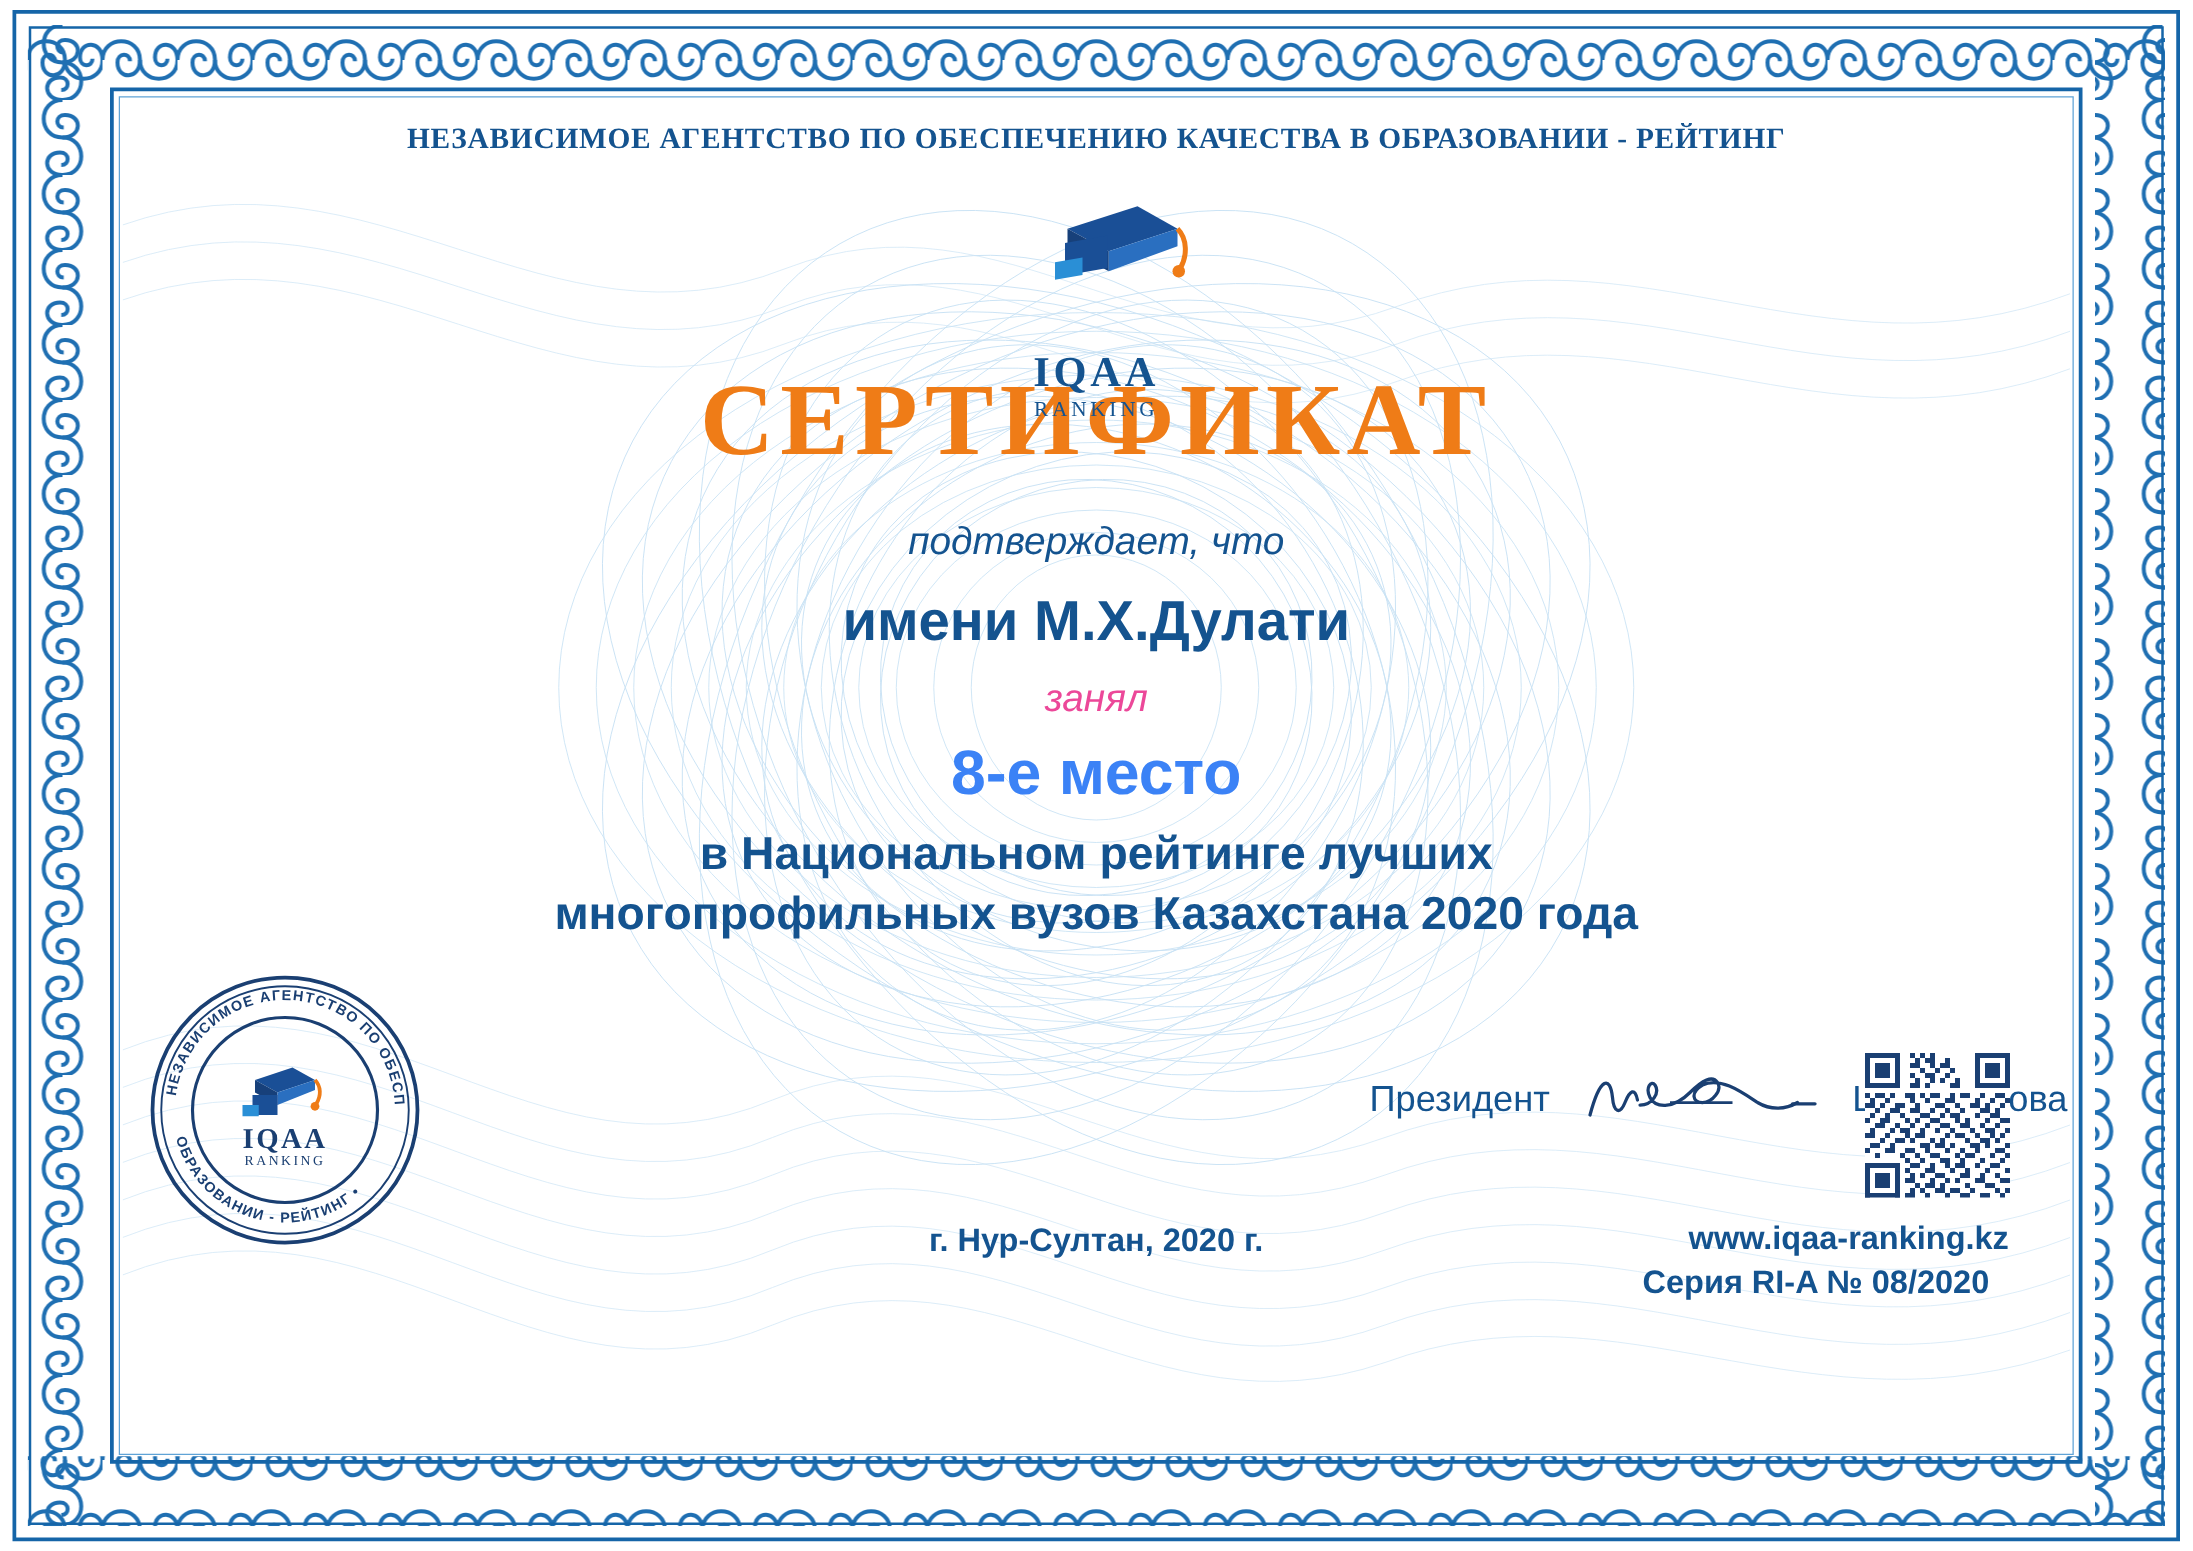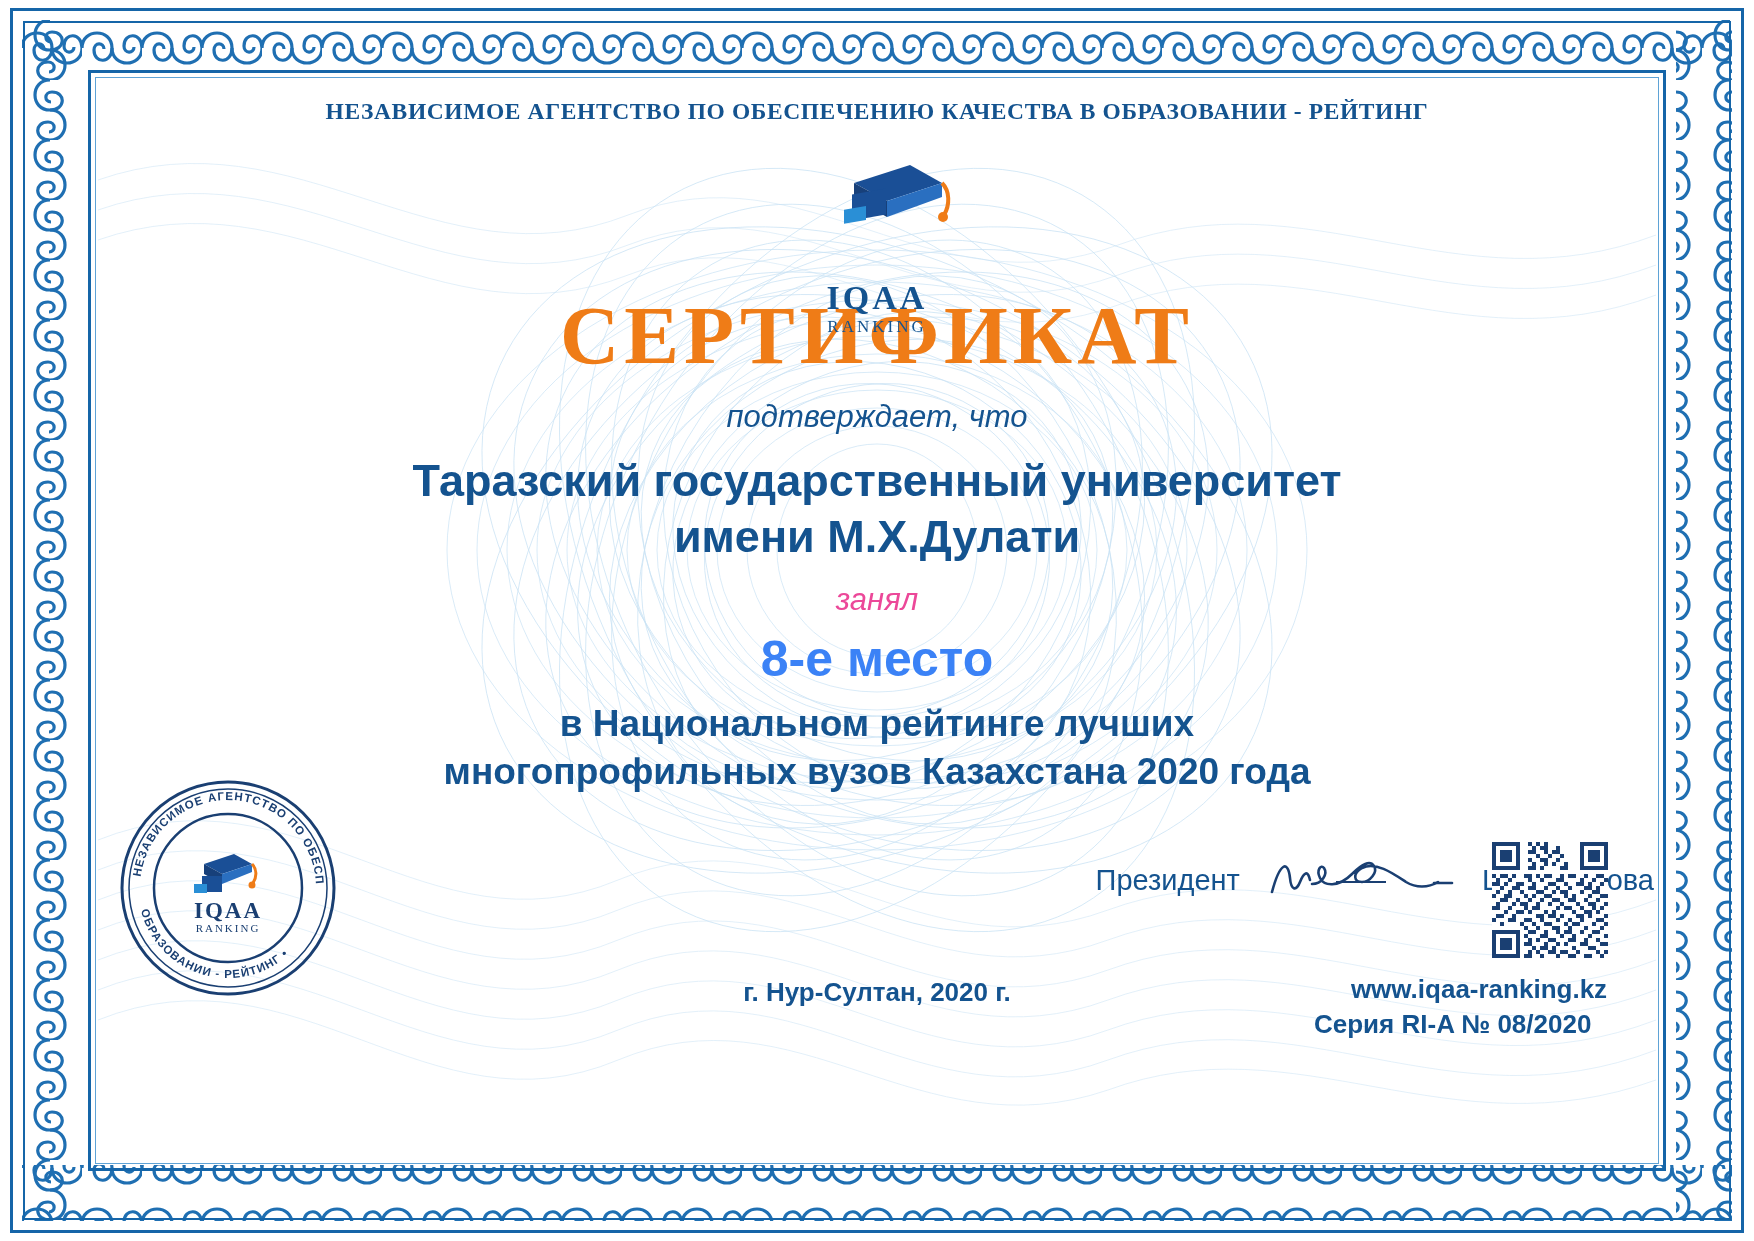--- a/index.html
+++ b/index.html
@@ -105,21 +105,21 @@
     margin-top: 2px;
     font-family: "Liberation Serif", serif;
     font-weight: bold;
     font-size: 82px;
     letter-spacing: 5px;
     color: #ef7c17;
     line-height: 1;
   }
 
   .confirm-line {
-    margin-top: 22px;
+    margin-top: 38px;
     font-size: 31px;
     font-style: italic;
     color: #14538f;
     font-weight: 500;
   }
 
   .recipient {
     margin-top: 18px;
     font-size: 45px;
     font-weight: bold;
@@ -338,21 +338,20 @@
         <div style="font-family:'Liberation Serif',serif;font-size:34px;letter-spacing:3px;color:#14538f;font-weight:bold;">IQAA</div>
         <div style="font-family:'Liberation Serif',serif;font-size:17px;letter-spacing:3px;color:#14538f;">RANKING</div>
       </div>
     </div>
 
     <div class="title">СЕРТИФИКАТ</div>
 
     <div class="confirm-line">подтверждает, что</div>
 
     <div class="recipient">
-      <div>Таразский государственный университет</div>
       <div>имени М.Х.Дулати</div>
     </div>
 
     <div class="took-line">занял</div>
 
     <div class="place">8-е место</div>
 
     <div class="ranking-text">
       <div>в Национальном рейтинге лучших</div>
       <div>многопрофильных вузов Казахстана 2020 года</div>

